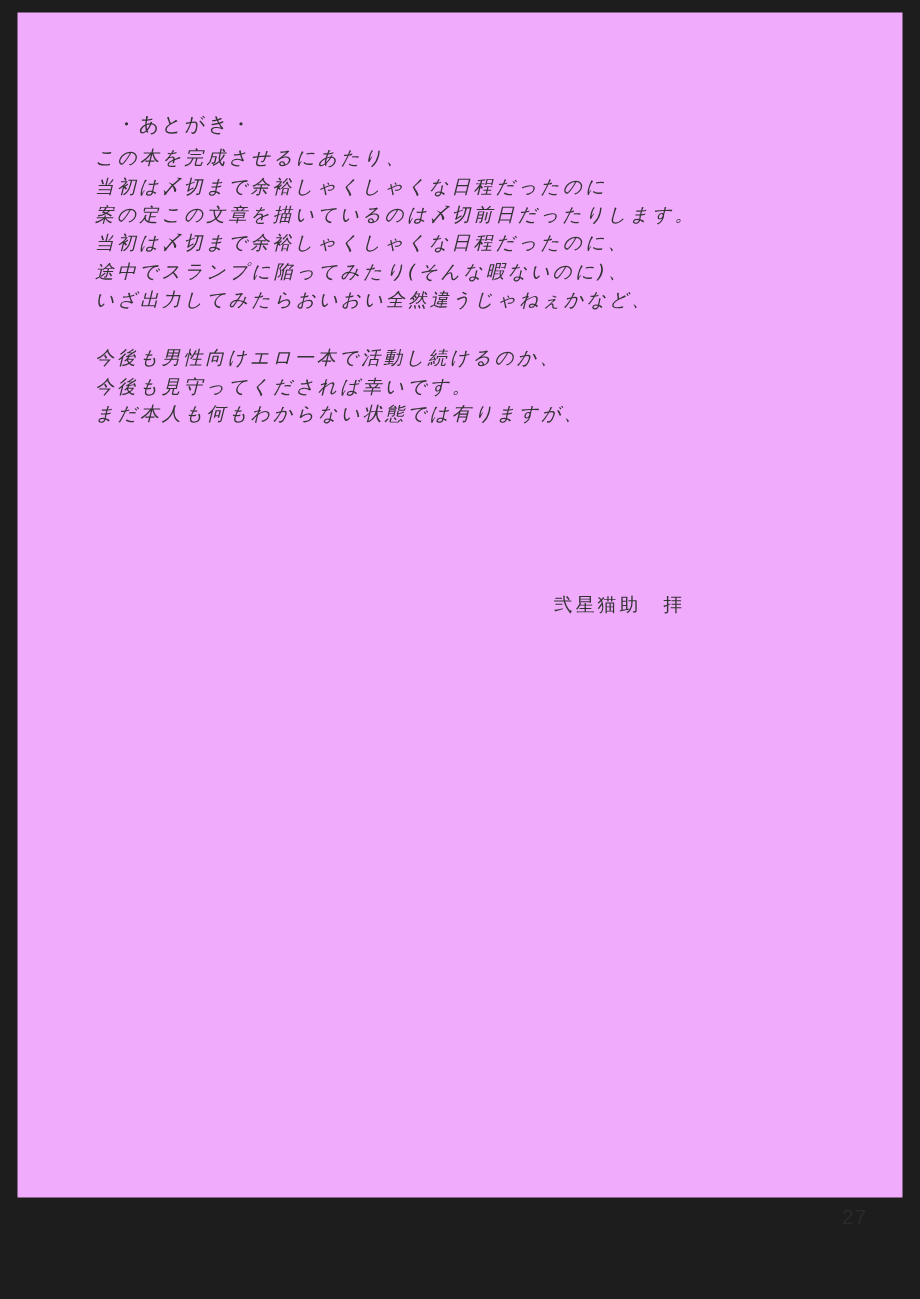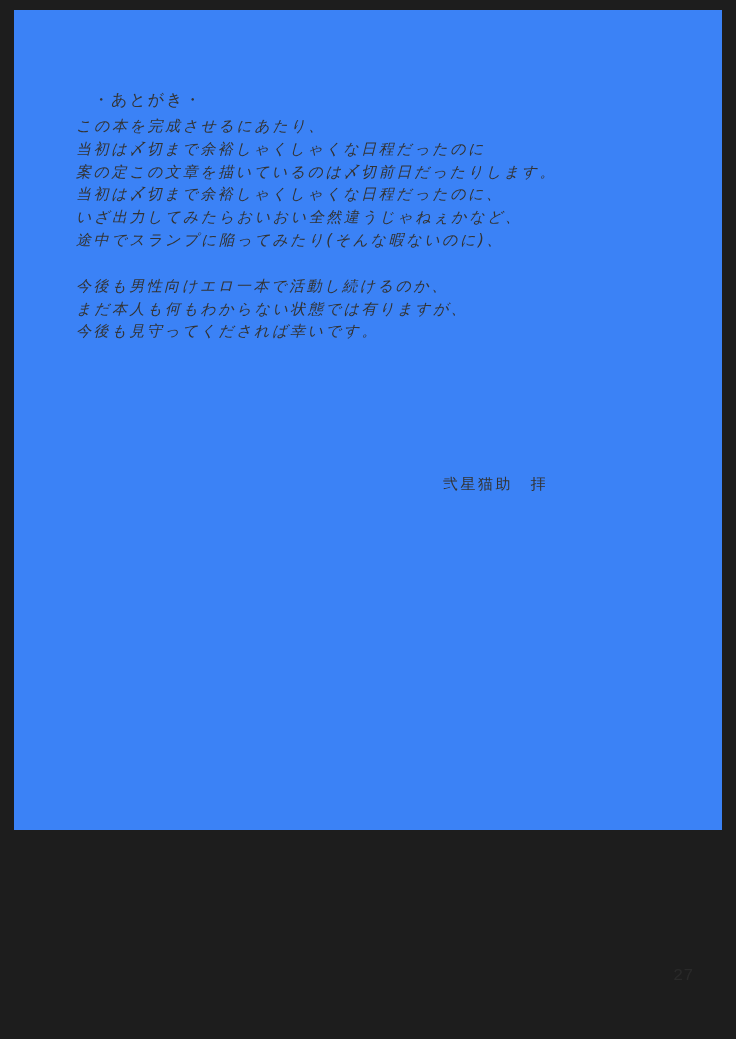--- a/index.html
+++ b/index.html
@@ -12,22 +12,22 @@
   }
   body {
     background: #1d1d1d;
     position: relative;
   }
   .paper {
     position: absolute;
     left: 14px;
     top: 10px;
     width: 708px;
-    height: 820px;
-    background: #3b82f6;
+    height: 948px;
+    background: #f0abfc;
   }
   .afterword-content {
     position: absolute;
     left: 62px;   
     top: 80px;    
     width: 600px;
     color: #333333;
   }
   .afterword-title {
     font-size: 16px;
@@ -72,30 +72,30 @@
 <div class="paper">
 
   <div class="afterword-content">
     <div class="afterword-title">・あとがき・</div>
 
     <div>
       <div class="hand-line">この本を完成させるにあたり、</div>
       <div class="hand-line">当初は〆切まで余裕しゃくしゃくな日程だったのに</div>
       <div class="hand-line">案の定この文章を描いているのは〆切前日だったりします。</div>
       <div class="hand-line">当初は〆切まで余裕しゃくしゃくな日程だったのに、</div>
+      <div class="hand-line">途中でスランプに陥ってみたり(そんな暇ないのに)、</div>
       <div class="hand-line">いざ出力してみたらおいおい全然違うじゃねぇかなど、</div>
-      <div class="hand-line">途中でスランプに陥ってみたり(そんな暇ないのに)、</div>
     </div>
 
     <div class="para-gap"></div>
 
     <div>
       <div class="hand-line">今後も男性向けエロ一本で活動し続けるのか、</div>
+      <div class="hand-line">今後も見守ってくだされば幸いです。</div>
       <div class="hand-line">まだ本人も何もわからない状態では有りますが、</div>
-      <div class="hand-line">今後も見守ってくだされば幸いです。</div>
     </div>
   </div>
 
   <div class="signature">弐星猫助　拝</div>
 
   <div class="page-number">27</div>
 
 </div>
 
 </body></html>

